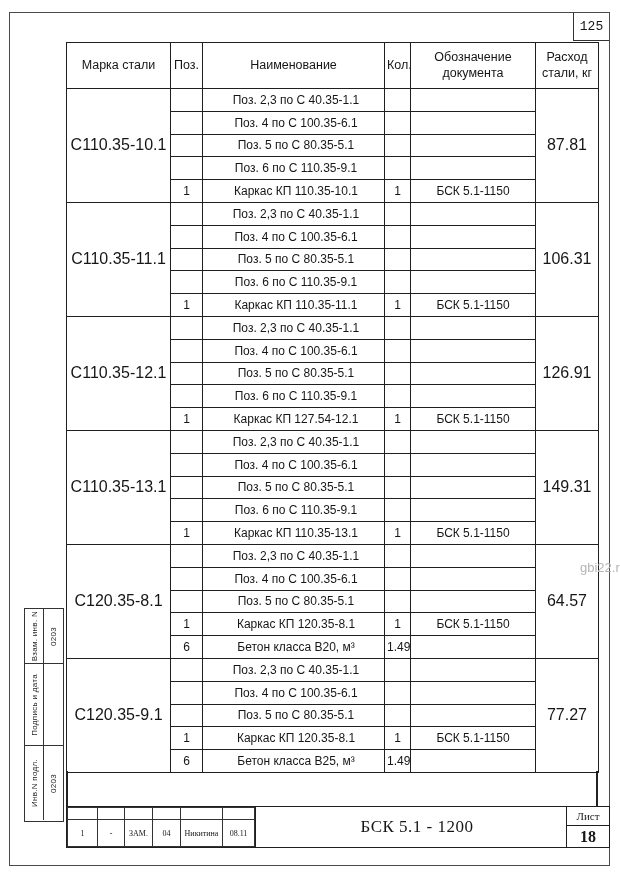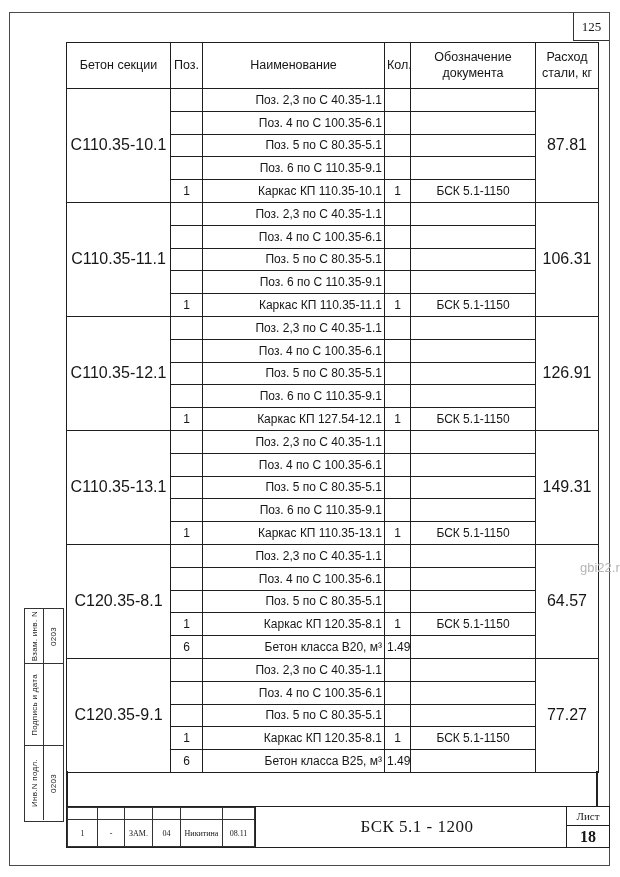--- a/index.html
+++ b/index.html
@@ -6,30 +6,30 @@
   body { background: #e8e8e8; font-family: "Liberation Sans", sans-serif; }
   .page { position: relative; width: 620px; height: 877px; background: #ffffff; color: #161616; overflow: hidden; }
 
   
   .outer-frame { position: absolute; left: 9px; top: 12px; width: 601px; height: 854px; border: 1px solid #4a4a4a; }
 
   
   .pagenum-box { position: absolute; left: 573px; top: 13px; width: 36px; height: 28px;
     border-left: 1.5px solid #333; border-bottom: 1.5px solid #333;
     display: flex; align-items: center; justify-content: center;
-    font-family: Liberation Serif, serif; font-size: 13px; }
+    font-family: Liberation Mono, monospace; font-size: 13px; }
 
   
   table.spec { position: absolute; left: 66px; top: 42px; width: 532px; height: 730px;
     border-collapse: collapse; table-layout: fixed; font-size: 12px; }
   .spec th, .spec td { border: 1.8px solid #1f1f1f; padding: 0 2px; vertical-align: middle;
     text-align: center; font-weight: normal; overflow: hidden; }
   .spec th { font-size: 12.5px; height: 46px; line-height: 1.25; }
   .spec tr.r { height: 22.8px; }
-  .spec td.name { text-align: right; padding-left: 7px; white-space: nowrap; }
+  .spec td.name { text-align: center; padding-left: 7px; white-space: nowrap; }
   .spec td.mark, .spec td.steel { font-size: 16px; }
 
   
   .sidebar { position: absolute; left: 24px; top: 608px; width: 40px; height: 214px;
     border: 1.4px solid #333; display: flex; flex-direction: column; }
   .side-sec { display: flex; flex: 0 0 auto; }
   .side-sec + .side-sec { border-top: 1.4px solid #333; }
   .side-label { width: 19px; border-right: 1.4px solid #333; display: flex; align-items: center; justify-content: center; }
   .side-val { flex: 1; display: flex; align-items: center; justify-content: center; }
   .vtext { writing-mode: vertical-rl; transform: rotate(180deg); white-space: nowrap;
@@ -72,21 +72,21 @@
     <colgroup>
       <col style="width:104px">
         <col style="width:32px">
         <col style="width:182px">
       <col style="width:26px">
         <col style="width:125px">
         <col style="width:63px">
     </colgroup>
     <tbody>
         <tr>
-      <th>Бетон секции</th>
+      <th>Марка стали</th>
       <th>Поз.</th>
       <th>Наименование</th>
       <th>Кол.</th>
       <th>Обозначение документа</th>
       <th>Расход стали, кг</th>
     </tr>
 
     <tr class="r">
       <td class="mark" rowspan="5">С110.35-10.1</td>
       <td></td>

